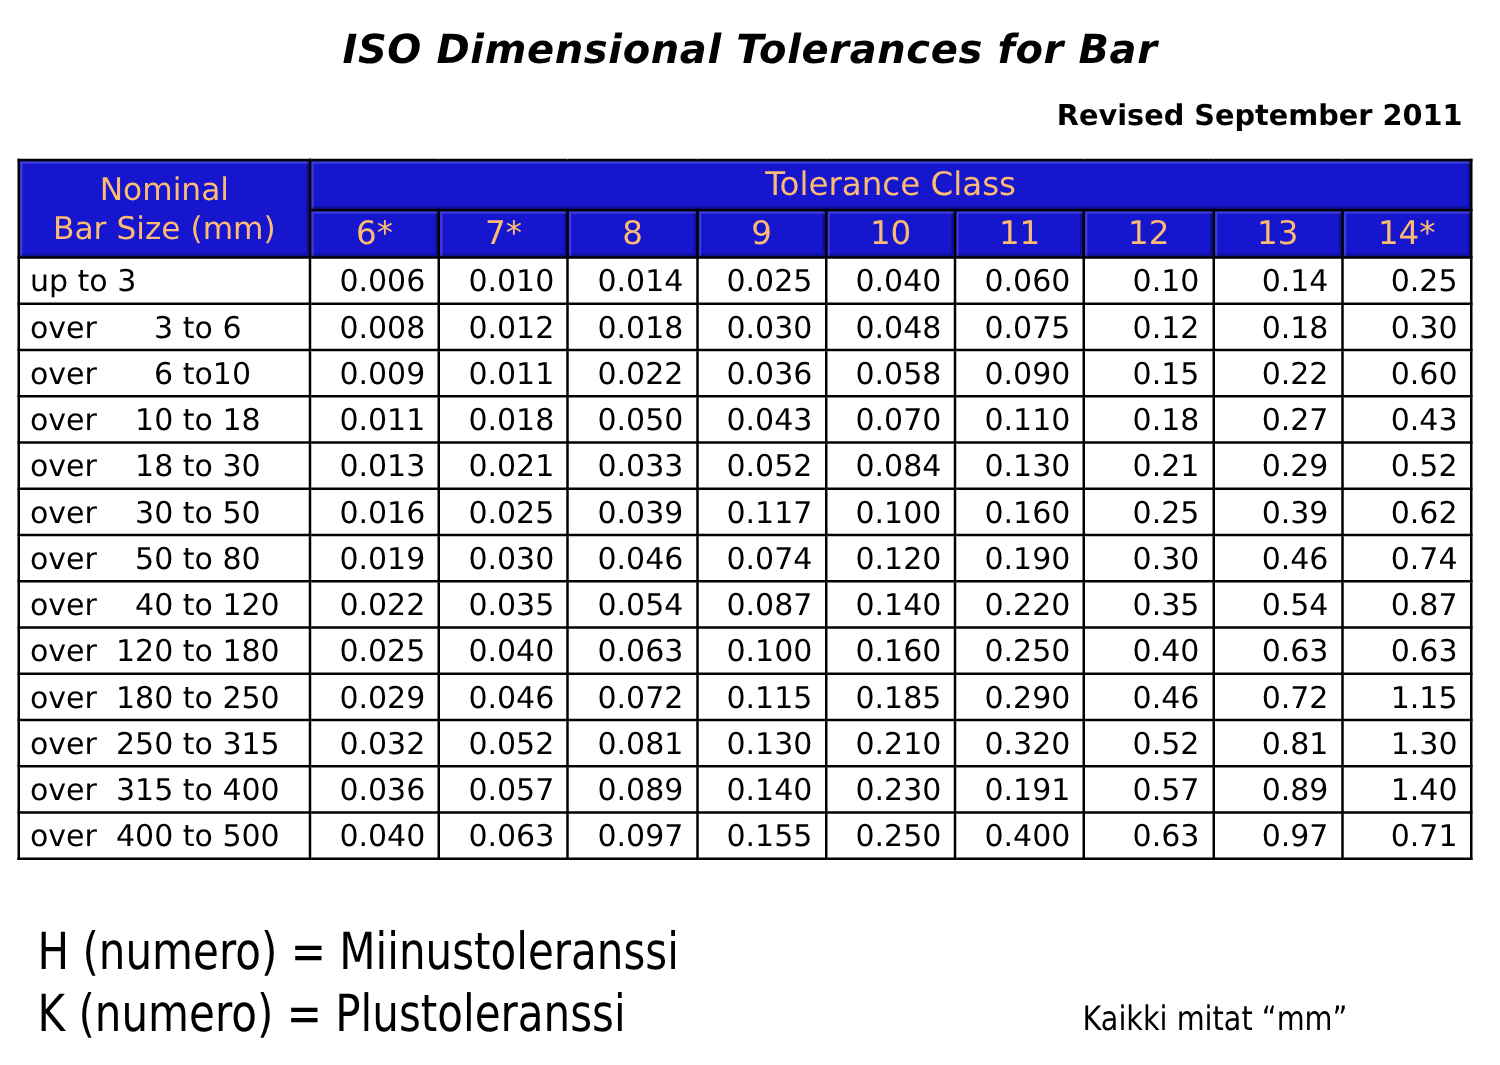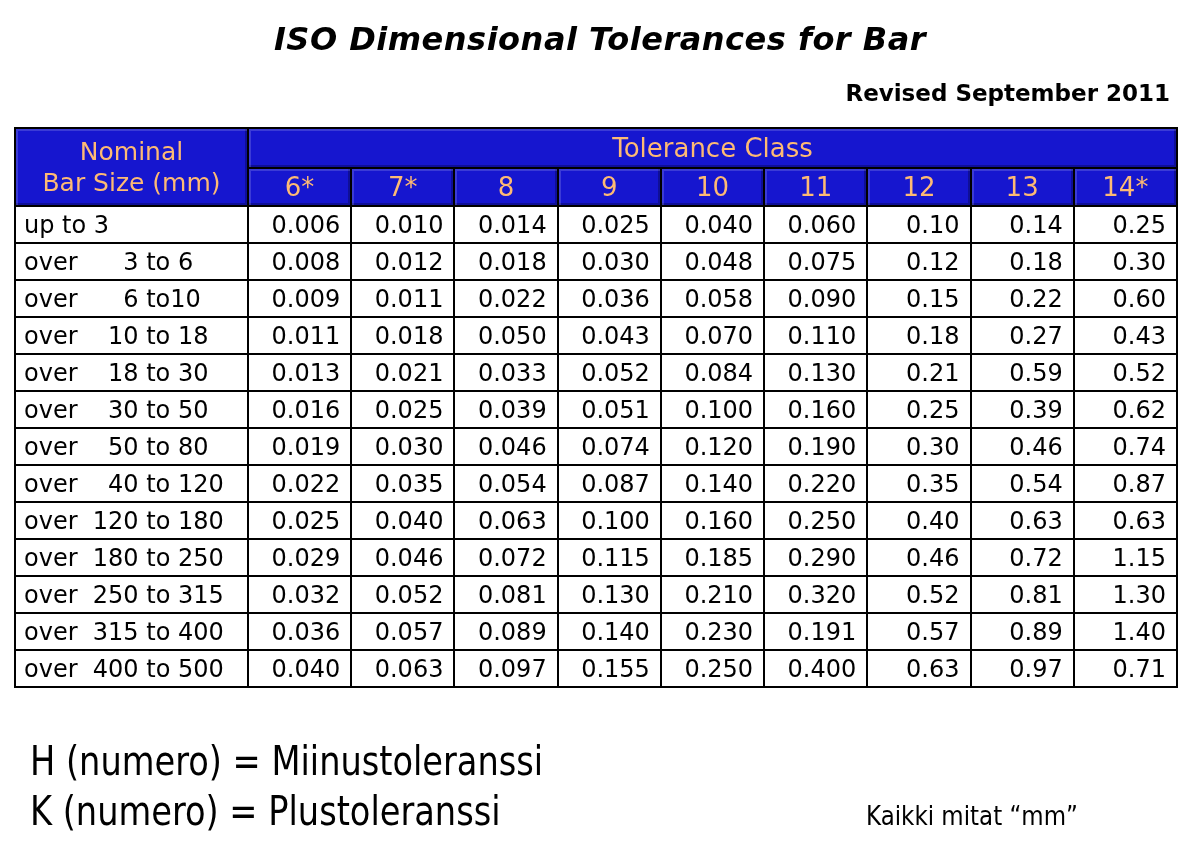--- a/index.html
+++ b/index.html
@@ -176,29 +176,29 @@
       </tr>
       <tr>
         <td class="label-cell">over    18 to 30</td>
         <td class="value-cell">0.013</td>
         <td class="value-cell">0.021</td>
         <td class="value-cell">0.033</td>
         <td class="value-cell">0.052</td>
         <td class="value-cell">0.084</td>
         <td class="value-cell">0.130</td>
         <td class="value-cell">0.21</td>
-        <td class="value-cell">0.59</td>
+        <td class="value-cell">0.29</td>
         <td class="value-cell">0.52</td>
       </tr>
       <tr>
         <td class="label-cell">over    30 to 50</td>
         <td class="value-cell">0.016</td>
         <td class="value-cell">0.025</td>
         <td class="value-cell">0.039</td>
-        <td class="value-cell">0.051</td>
+        <td class="value-cell">0.117</td>
         <td class="value-cell">0.100</td>
         <td class="value-cell">0.160</td>
         <td class="value-cell">0.25</td>
         <td class="value-cell">0.39</td>
         <td class="value-cell">0.62</td>
       </tr>
       <tr>
         <td class="label-cell">over    50 to 80</td>
         <td class="value-cell">0.019</td>
         <td class="value-cell">0.030</td>

